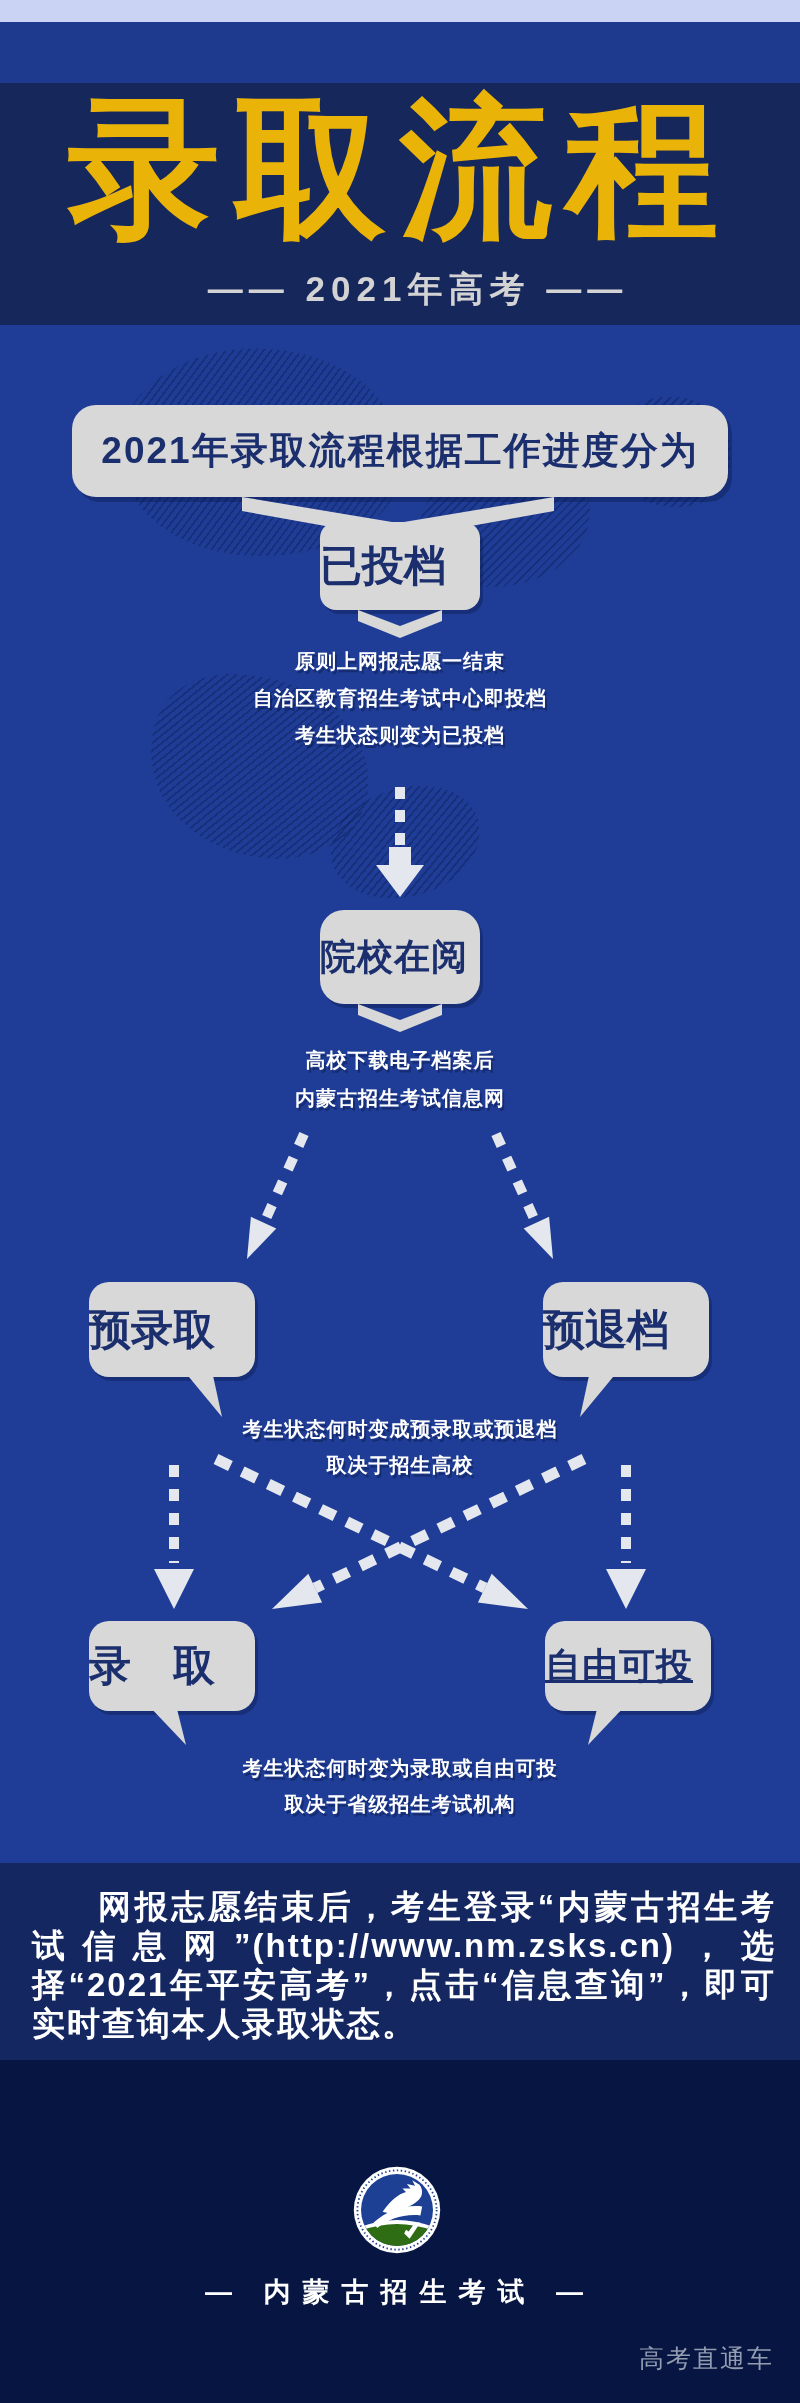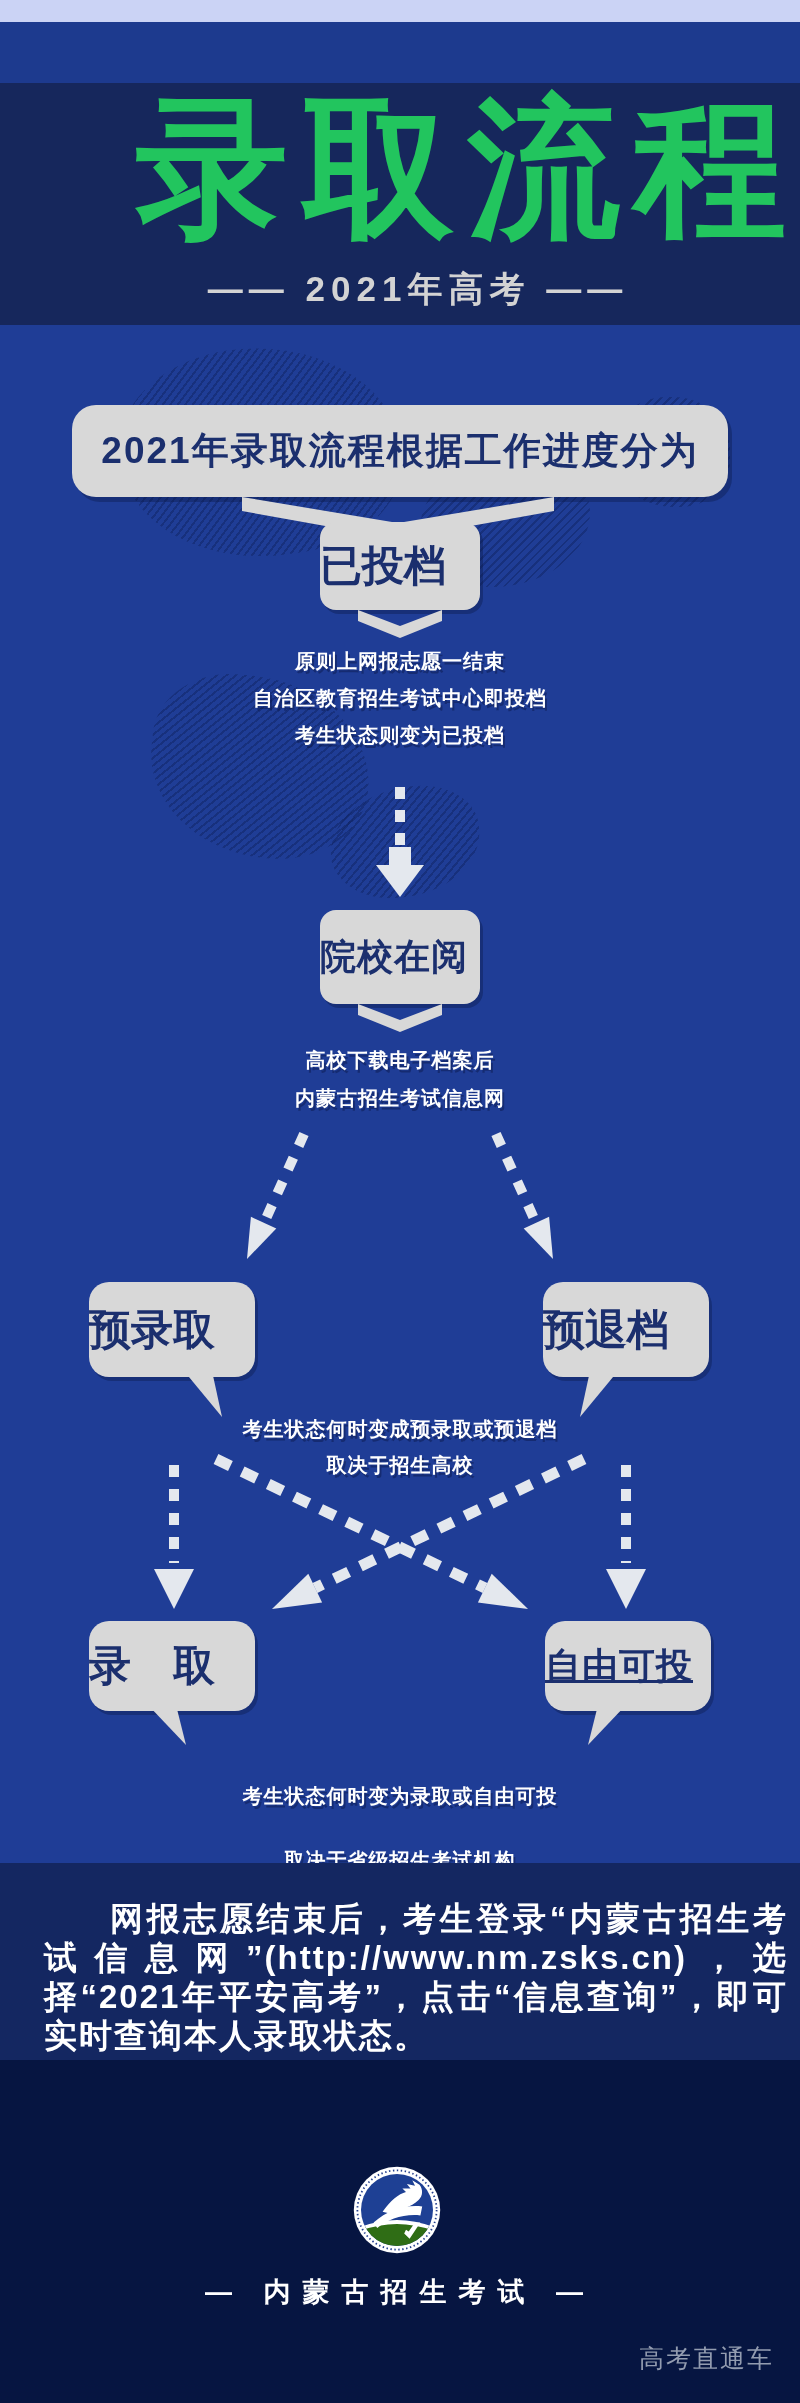--- a/index.html
+++ b/index.html
@@ -6,22 +6,22 @@
   html,body { background:#0a1330; }
   body { font-family:"Liberation Sans","DejaVu Sans",sans-serif; }
   .canvas { position:relative; width:800px; height:2403px; margin:0 auto; overflow:hidden; background:#1f3d96; }
 
   
   .strip-top   { position:absolute; left:0; top:0;  width:800px; height:22px; background:#cbd3f5; }
   .strip-brand { position:absolute; left:0; top:22px; width:800px; height:61px; background:#1d3a8e; }
 
   
   .hdr { position:absolute; left:0; top:83px; width:800px; height:245px; background:#16275c; }
-  .hdr h1 { position:absolute; left:0; top:6px; width:100%; text-align:right;
-            font-size:152px; line-height:158px; font-weight:900; color:#22c55e;
+  .hdr h1 { position:absolute; left:0; top:6px; width:100%; text-align:center;
+            font-size:152px; line-height:158px; font-weight:900; color:#eab308;
             letter-spacing:14px; white-space:nowrap; }
   .hdr .sub { position:absolute; left:0; top:186px; width:100%; height:40px; line-height:40px;
               text-align:center; font-size:35px; font-weight:700; color:#d3d3d3; letter-spacing:6px;padding-left:36px; }
 
   
   .flow { position:absolute; left:0; top:325px; width:800px; height:1338px; background:#1f3d96; }
 
   .map-blob { position:absolute; opacity:.45;
      background:repeating-linear-gradient(135deg, rgba(12,30,88,.9) 0 2px, rgba(12,30,88,0) 2px 6px); }
   .mb1 { left:120px; top:22px;  width:280px; height:210px; border-radius:46% 60% 42% 58%; transform:rotate(-8deg);}
@@ -33,43 +33,43 @@
   .banner { position:absolute; left:72px; top:80px; width:656px; height:92px; background:#d8d8d8;
             border-radius:24px; box-shadow:4px 5px 0 rgba(10,22,66,.35);
             display:flex; align-items:center; justify-content:center; }
   .banner span { font-size:37px; font-weight:900; color:#1b2f6e; letter-spacing:2px; white-space:nowrap; }
 
   .bubble { position:absolute; background:#d8d8d8; box-shadow:3px 4px 0 rgba(10,22,66,.35);
             display:flex; align-items:center; justify-content:flex-start; }
   .bubble span { font-weight:900; color:#1b2f6e; white-space:nowrap; }
   .node1 { left:320px; top:197px; width:160px; height:88px; border-radius:16px; }
   .node1 span { font-size:42px; }
-  .node2 { left:320px; top:585px; width:160px; height:94px; border-radius:16px; }
+  .node2 { left:320px; top:585px; width:160px; height:94px; border-radius:24px; }
   .node2 span { font-size:36px; letter-spacing:1px; }
   .bub-l1 { left:89px;  top:957px;  width:166px; height:95px; border-radius:20px; }
   .bub-r1 { left:543px; top:957px;  width:166px; height:95px; border-radius:20px; }
   .bub-l1 span,.bub-r1 span { font-size:42px; }
   .bub-l2 { left:89px;  top:1296px; width:166px; height:90px; border-radius:20px; }
   .bub-r2 { left:545px; top:1296px; width:166px; height:90px; border-radius:20px; }
   .bub-l2 span { font-size:42px; }
   .bub-r2 span { font-size:36px; letter-spacing:1px;text-decoration:underline; }
 
   .chev, .tail, .arrow-svg { position:absolute; display:block; }
 
   .desc { position:absolute; left:0; width:100%; text-align:center; color:#ffffff; font-weight:900;
           text-shadow:2px 3px 0 rgba(8,18,60,.4); letter-spacing:1px; }
   .desc div { font-size:20px; }
   .desc1 { top:318px; }  .desc1 div { line-height:37px; }
   .desc2 { top:716px; }  .desc2 div { line-height:38px; }
   .desc3 { top:1086px; } .desc3 div { line-height:36px; }
-  .desc4 { top:1425px; } .desc4 div { line-height:36px;margin-top:28px; }
+  .desc4 { top:1425px; } .desc4 div { line-height:36px; }
 
   
   .ftr { position:absolute; left:0; top:1863px; width:800px; height:197px; background:#142761; }
-  .ftr p { position:absolute; left:28px; top:20px; width:744px; margin:16px;
+  .ftr p { position:absolute; left:28px; top:20px; width:744px; margin:4px;
            font-size:33px; line-height:39px; letter-spacing:2px; font-weight:900; color:#ffffff;
            text-align:justify; text-indent:2em; }
 
   
   .btm { position:absolute; left:0; top:2060px; width:800px; height:343px; background:#061541; }
   .logo { position:absolute; left:352px; top:105px; width:90px; height:90px; }
   .org  { position:absolute; left:0; top:212px; width:100%; height:40px; line-height:40px; text-align:center;
           font-size:27px; font-weight:700; color:#ffffff; letter-spacing:12px; white-space:nowrap; }
   .wm   { position:absolute; right:26px; top:282px; font-size:25px; color:#939cb0; letter-spacing:2px; }
 </style>

